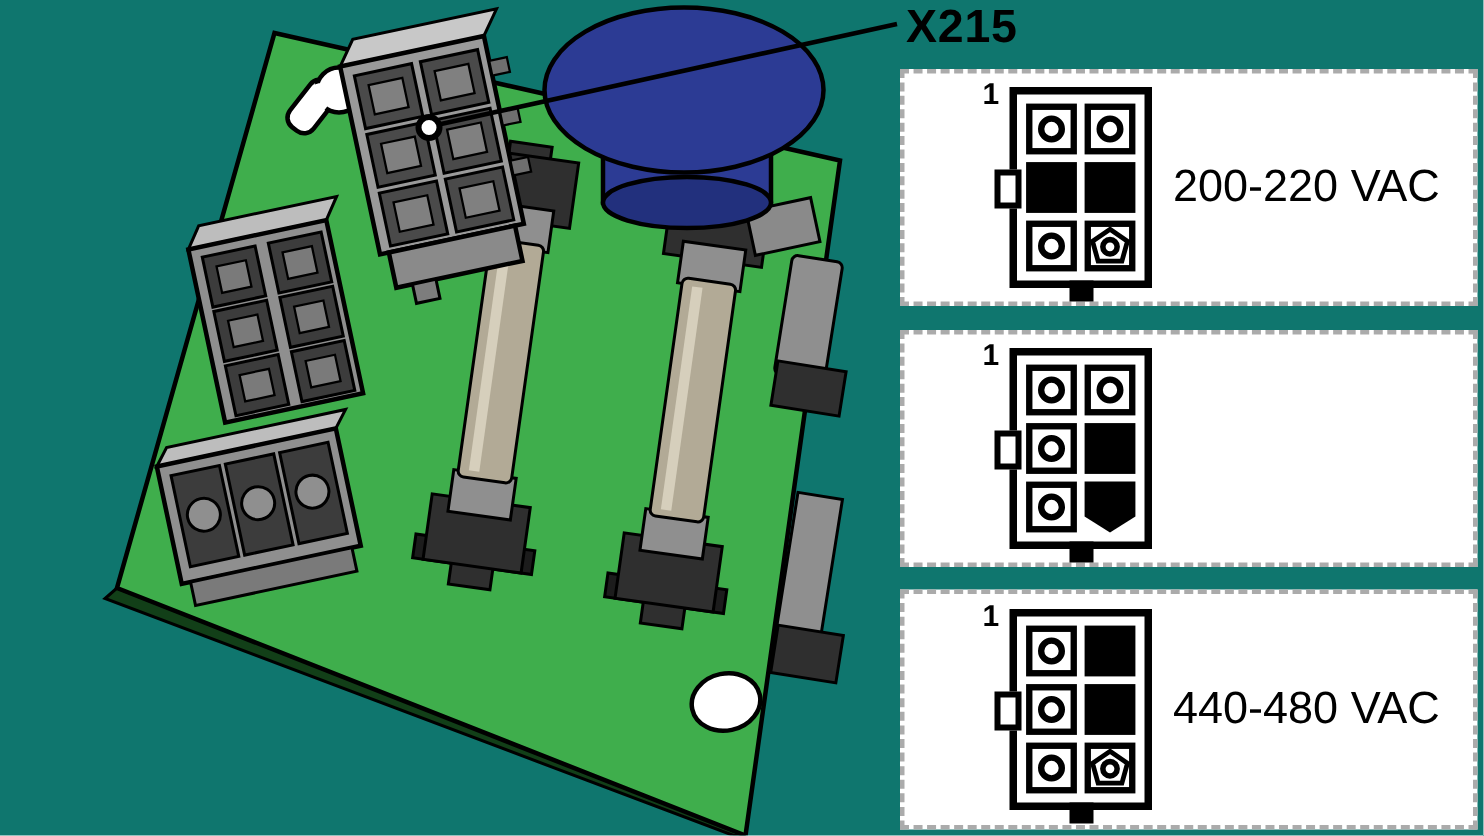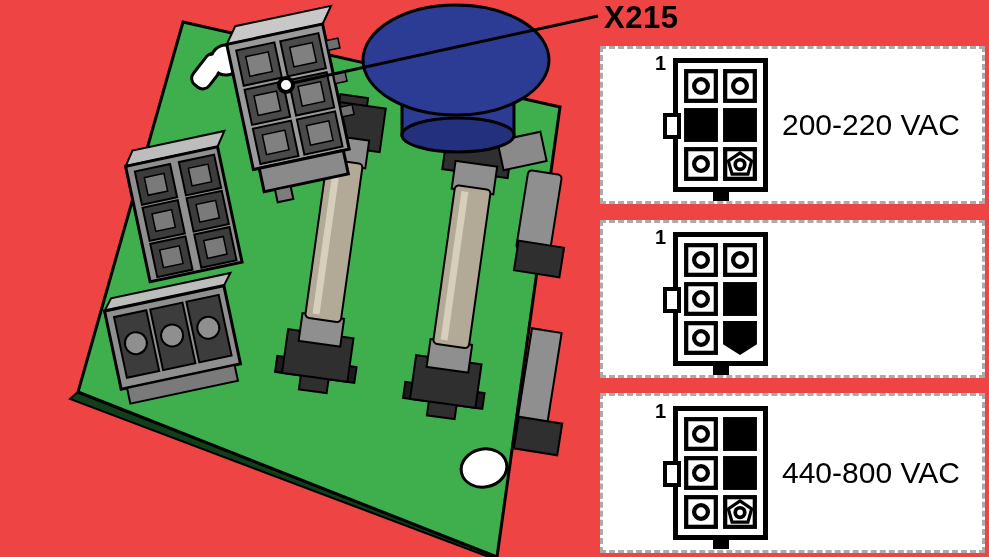--- a/index.html
+++ b/index.html
@@ -1,16 +1,16 @@
 <!DOCTYPE html>
 <html><head>
 <meta charset="utf-8">
 <style>
   html,body{margin:0;padding:0;background:#fff;}
-  #page{position:relative;width:989px;height:557px;background:#ef4444;overflow:hidden;
+  #page{position:relative;width:989px;height:557px;background:#0f766e;overflow:hidden;
         font-family:"Liberation Sans", sans-serif;color:#000;}
   #illustration{position:absolute;left:0;top:0;}
   .callout-text{position:absolute;left:604px;top:0px;font-size:31px;font-weight:bold;letter-spacing:0.5px;}
   .vbox{position:absolute;left:600px;width:385px;border:3px dashed #ababab;box-sizing:border-box;
         display:flex;align-items:center;background:#fff;}
   .vbox.b1{top:46px;height:158px;}
   .vbox.b2{top:220px;height:158px;}
   .vbox.b3{top:393px;height:160px;}
   .connwrap{margin-left:70px;position:relative;}
   .conn{position:relative;display:grid;grid-template-columns:repeat(2,36px);grid-auto-rows:36px;
@@ -219,16 +219,16 @@
             <rect x="3" y="3" width="28" height="28" fill="#fff" stroke="#000" stroke-width="4"></rect>
             <circle cx="17" cy="17" r="6.5" fill="#fff" stroke="#000" stroke-width="4"></circle>
           </svg>
           <svg class="pin" viewBox="0 0 34 34">
             <rect x="3" y="3" width="28" height="28" fill="#fff" stroke="#000" stroke-width="4"></rect>
             <polygon points="17,6.5 28,14 24.5,26.5 9.5,26.5 6,14" fill="#fff" stroke="#000" stroke-width="3"></polygon>
             <circle cx="17" cy="17.5" r="4.5" fill="#fff" stroke="#000" stroke-width="3.5"></circle>
           </svg>
         </div>
     </div>
-    <span class="vlabel">440-800 VAC</span>
+    <span class="vlabel">440-480 VAC</span>
   </div>
 
 </div>
 
 </body></html>

